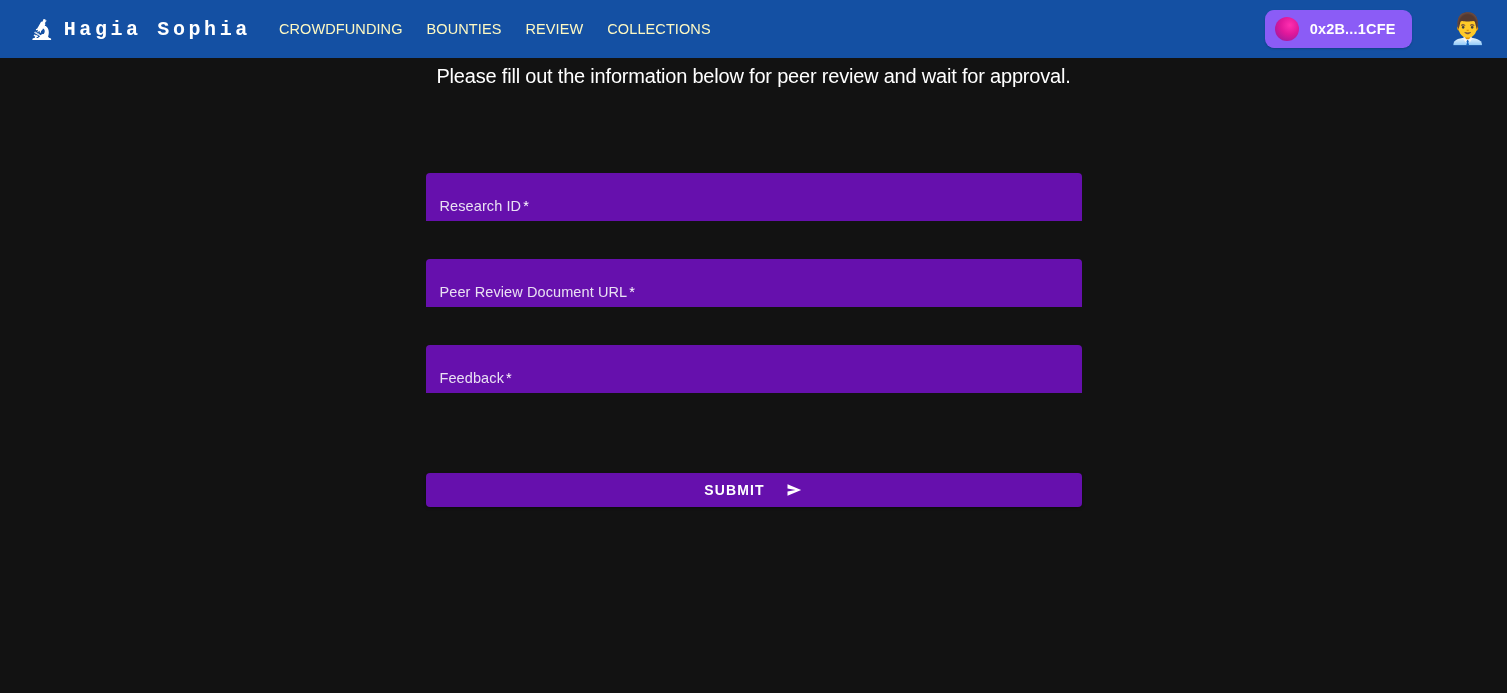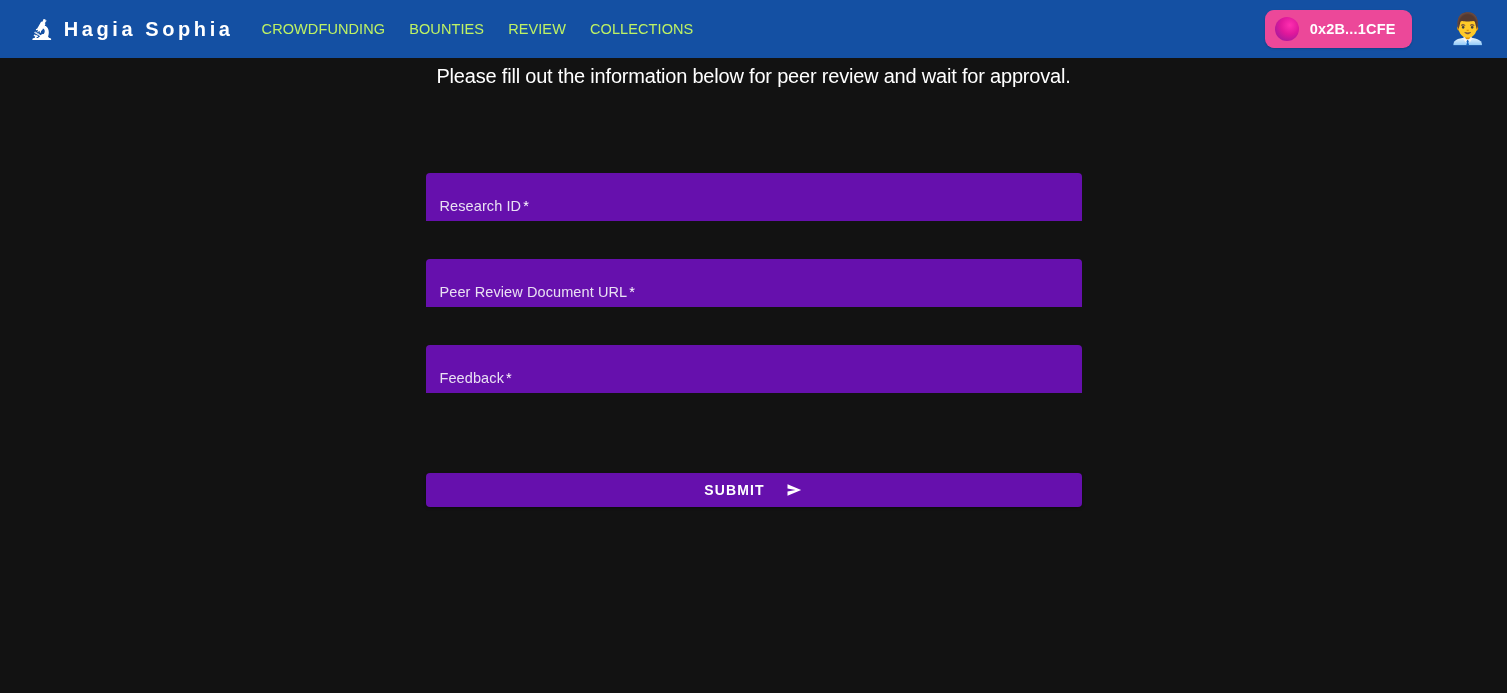--- a/index.html
+++ b/index.html
@@ -32,57 +32,57 @@
     cursor: pointer;
     user-select: none;
   }
   .brand-icon {
     font-size: 19px;
     line-height: 1;
     display: inline-block;
     filter: grayscale(1) brightness(2.6);
   }
   .brand-title {
-    font-family: Liberation Sans, sans-serif;
+    font-family: Liberation Mono, monospace;
     font-weight: bold;
     font-size: 20px;
     color: #ffffff;
     letter-spacing: 3.6px;
     white-space: nowrap;
   }
 
   .nav-links {
     display: flex;
     align-items: center;
     gap: 24px;
     margin-left: 28px;
   }
   .nav-link {
-    color: #bef264;
+    color: #fef9c3;
     font-size: 14.5px;
     letter-spacing: 0.1px;
     text-decoration: none;
     white-space: nowrap;
     cursor: pointer;
   }
 
   .nav-right {
     position: absolute;
     right: 20px;
     top: 0;
     height: 58px;
     display: flex;
     align-items: center;
     gap: 38px;
   }
   .wallet-chip {
     display: flex;
     align-items: center;
     gap: 11px;
-    background: #ec4899;
+    background: #8b5cf6;
     border-radius: 9px;
     padding: 7px 16px 7px 10px;
     cursor: pointer;
     box-shadow: 0 1px 2px rgba(0,0,0,0.18);
   }
   .wallet-dot {
     width: 24px;
     height: 24px;
     border-radius: 50%;
     background: radial-gradient(circle at 62% 34%, #ff2fb0 0%, #e0189b 42%, #8d1a9e 100%);

